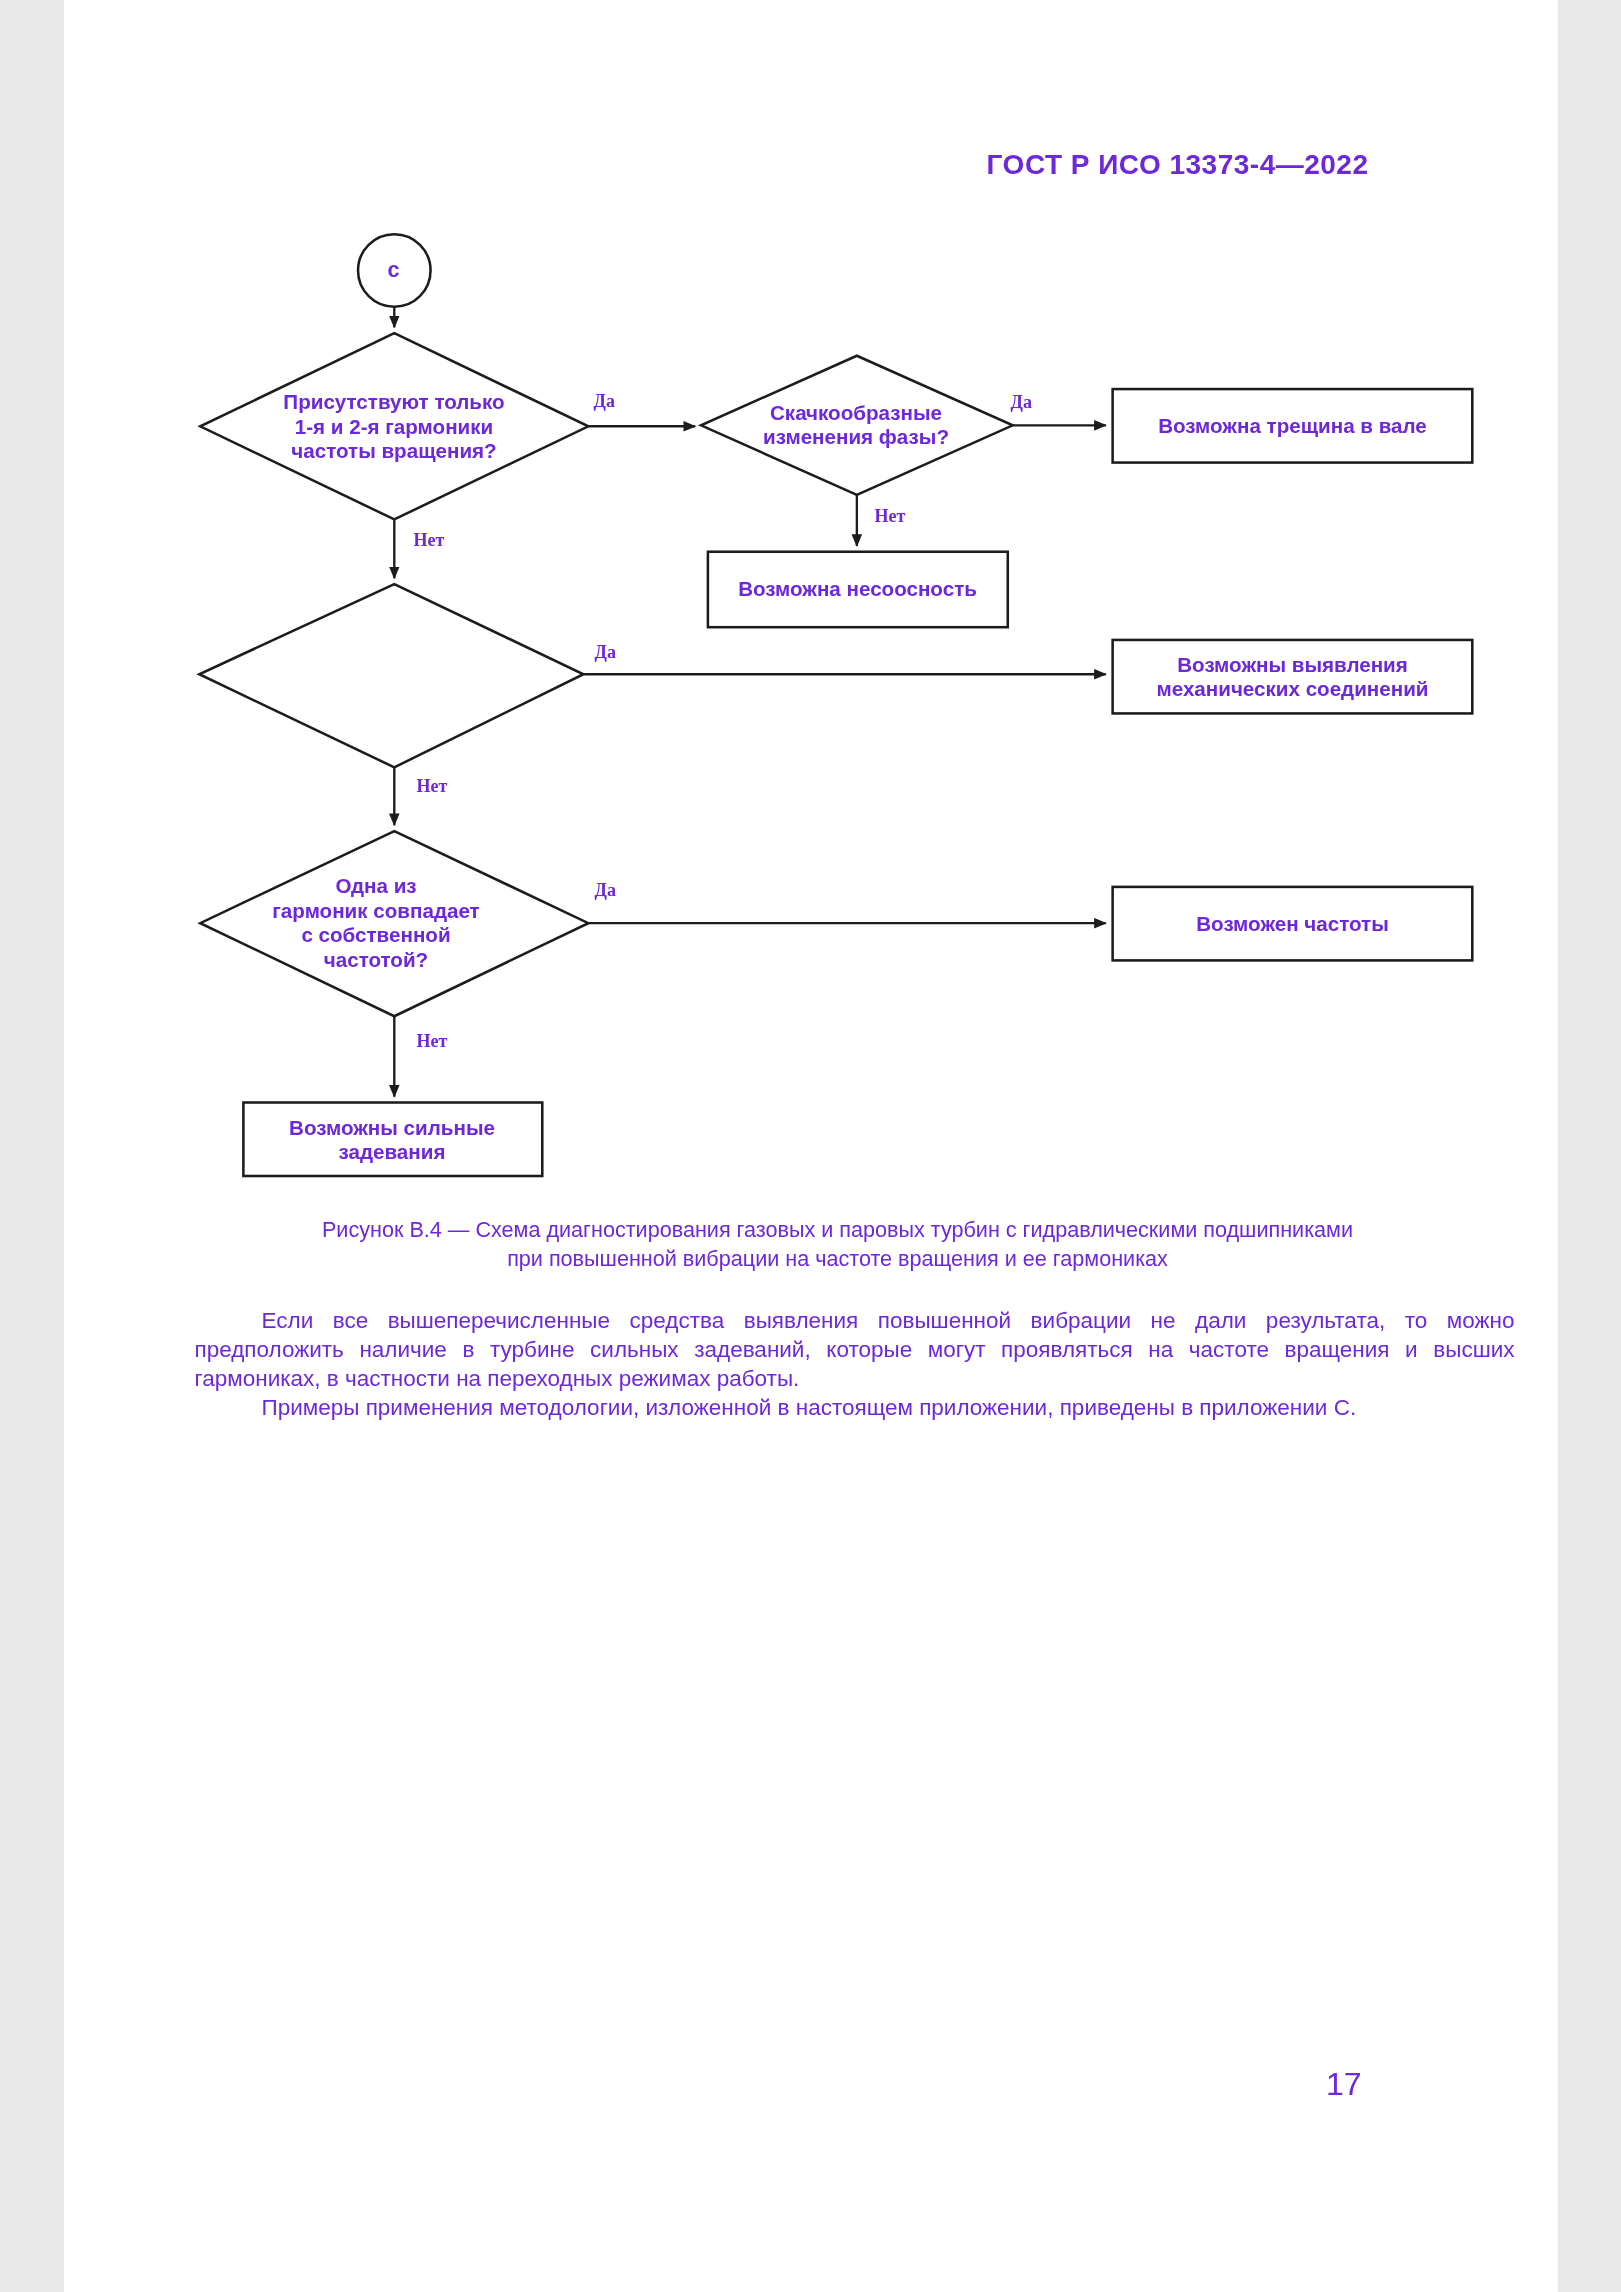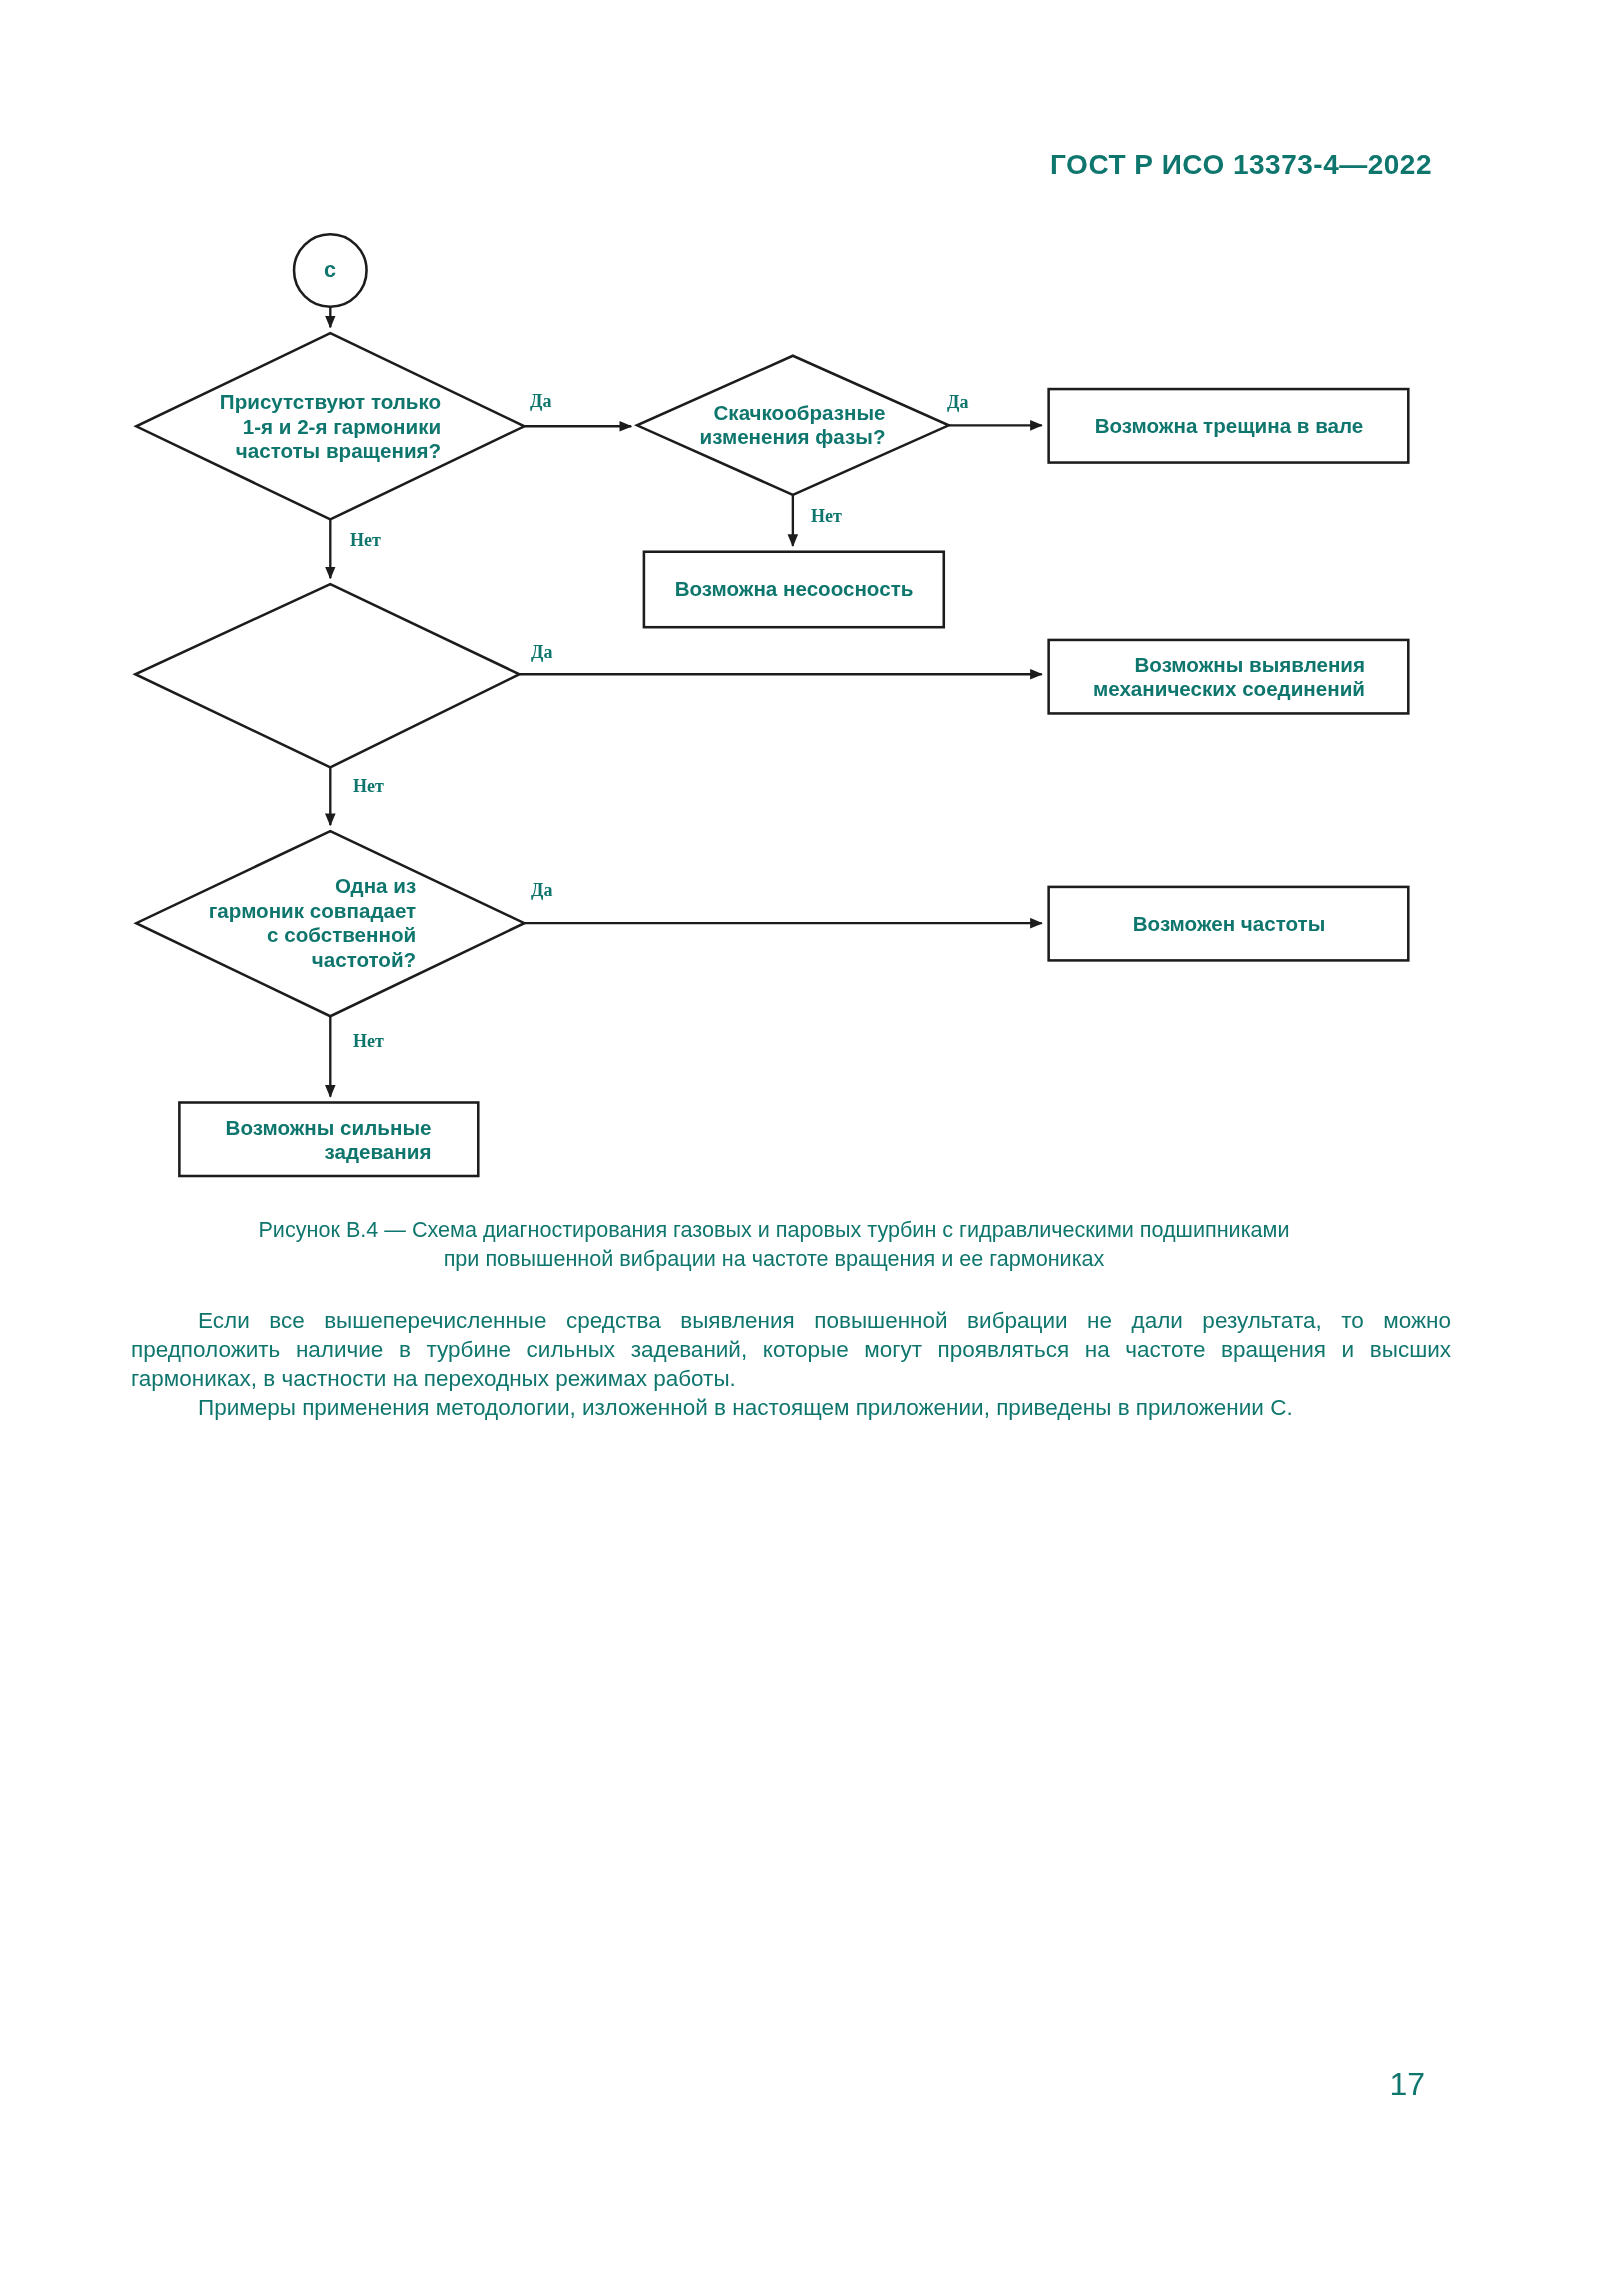--- a/index.html
+++ b/index.html
@@ -1,38 +1,38 @@
 <!DOCTYPE html>
 <html><head>
 <meta charset="utf-8">
 <style>
   html,body { margin:0; padding:0; background:#e8e8e8; }
   .page {
     position:relative;
-    width:1621px; height:2293px;
+    width:1494px; height:2293px;
     margin:0 auto;
     background:#ffffff;
     font-family:"Liberation Sans", sans-serif;
-    color:#0f766e;
+    color:#6d28d9;
     overflow:hidden;
   }
   .doc-header {
     position:absolute;
     top:149px; right:189px;
     font-size:28px; font-weight:bold;
     letter-spacing:0.5px;
     white-space:nowrap;
   }
   .fc-svg { position:absolute; left:0; top:0; }
   .fc-svg .shape { fill:#ffffff; stroke:#1c1c1c; stroke-width:2.6; }
   .fc-svg .link  { fill:none; stroke:#1c1c1c; stroke-width:2.4; }
   .node-text {
     position:absolute;
     display:flex; align-items:center; justify-content:center;
-    text-align:right;
+    text-align:center;
     font-size:20.6px; font-weight:bold; line-height:24.5px;
     white-space:pre-line;
   }
   .fc-label {
     position:absolute;
     font-size:18px; font-weight:bold;
     white-space:nowrap;
     font-family:Liberation Serif, serif;
   }
   .circle-label {

